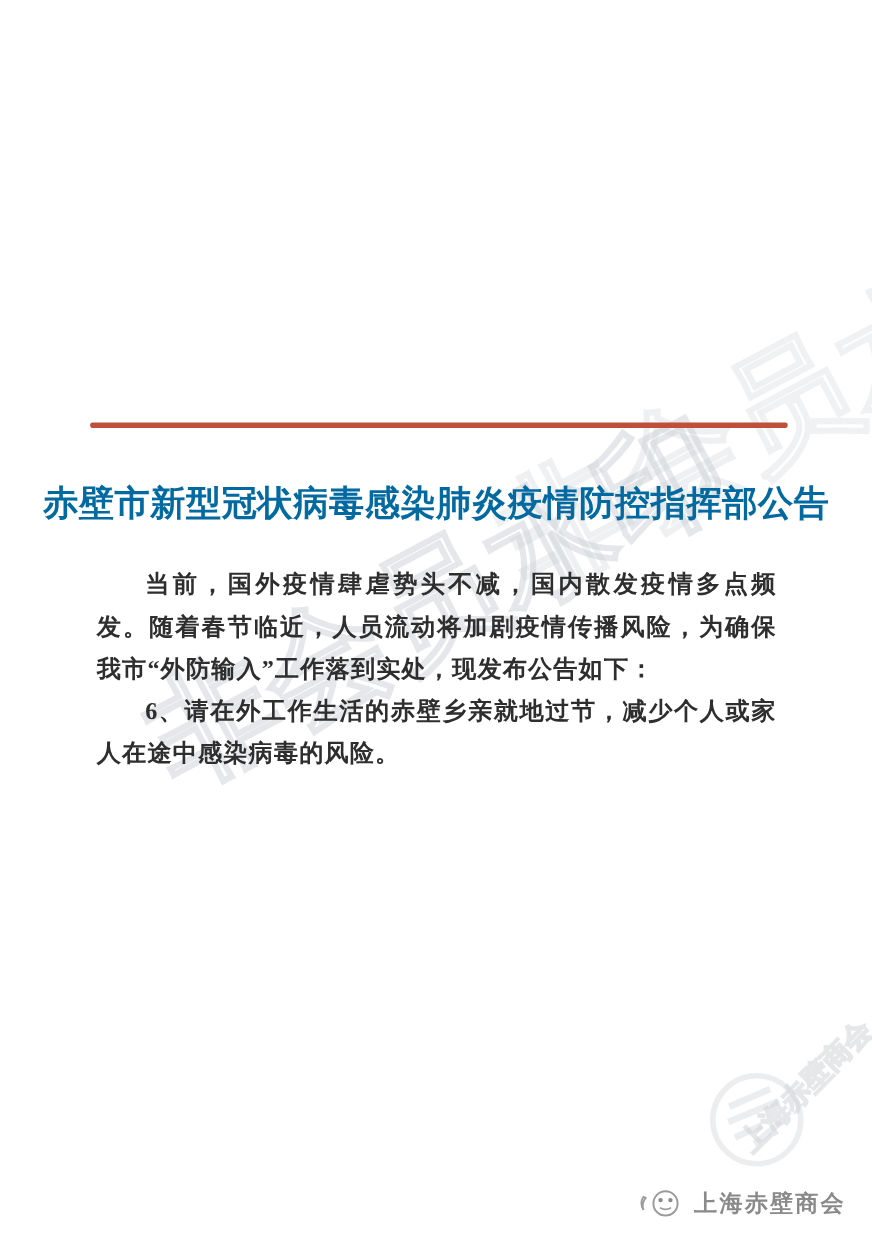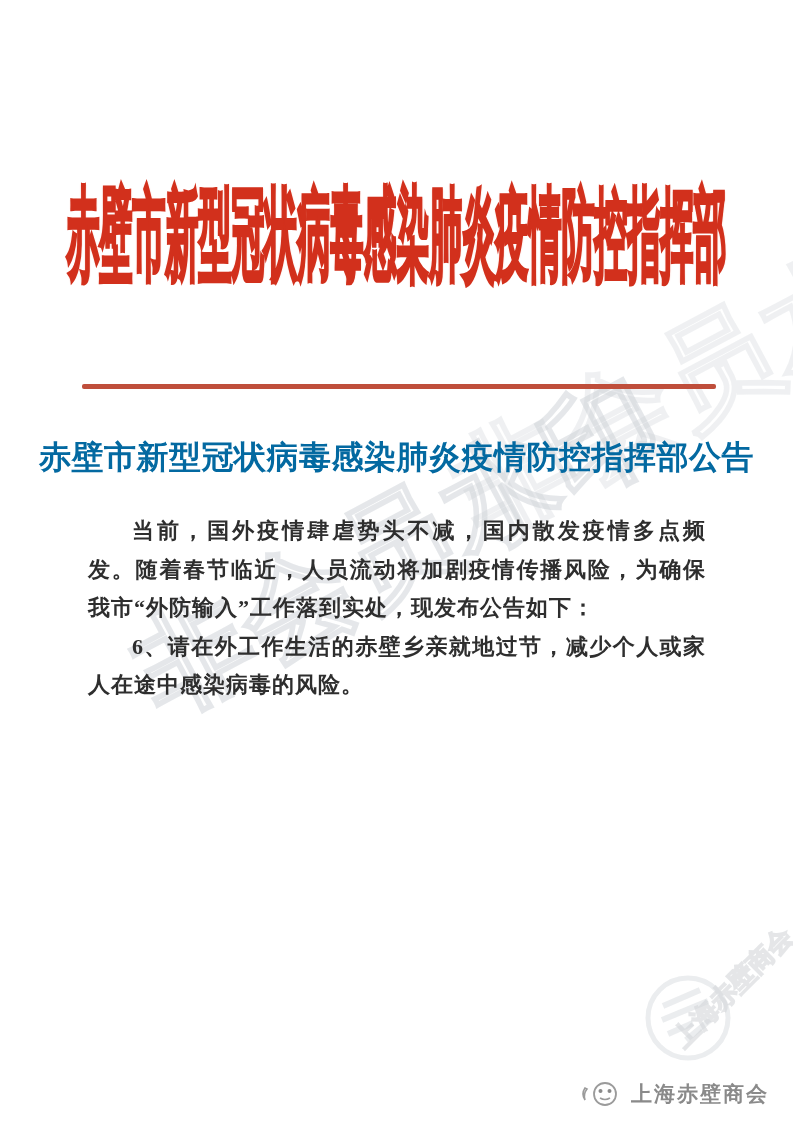--- a/index.html
+++ b/index.html
@@ -103,23 +103,20 @@
     <circle cx="50" cy="50" r="40" fill="none" stroke="#dcdfe2" stroke-width="5"></circle>
     <g stroke="#dcdfe2" stroke-width="6" fill="none">
       <line x1="25" y1="38" x2="62" y2="22"></line>
       <line x1="24" y1="52" x2="70" y2="33"></line>
       <line x1="30" y1="66" x2="55" y2="55"></line>
       <line x1="48" y1="72" x2="72" y2="52"></line>
     </g>
   </svg>
   <div class="wm-hatch">上海赤壁商会</div>
 
-  <div class="banner-wrap">
-    <div class="banner">赤壁市新型冠状病毒感染肺炎疫情防控指挥部</div>
-  </div>
 
   <div class="red-rule"></div>
 
   <div class="notice-title">赤壁市新型冠状病毒感染肺炎疫情防控指挥部公告</div>
 
   <div class="body-text">
     <p>当前，国外疫情肆虐势头不减，国内散发疫情多点频发。随着春节临近，人员流动将加剧疫情传播风险，为确保我市“外防输入”工作落到实处，现发布公告如下：</p>
     <p>6、请在外工作生活的赤壁乡亲就地过节，减少个人或家人在途中感染病毒的风险。</p>
   </div>
 

